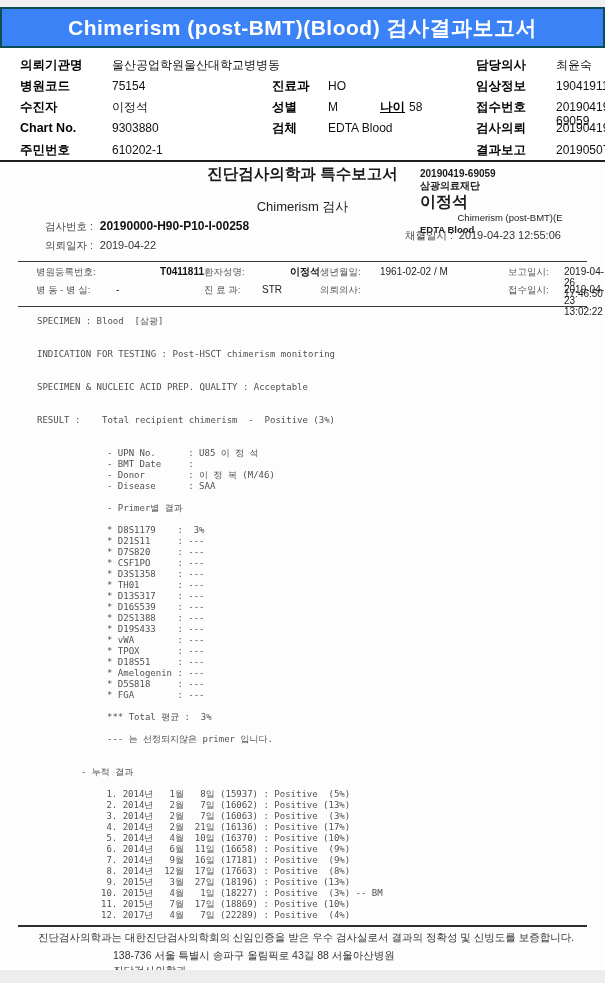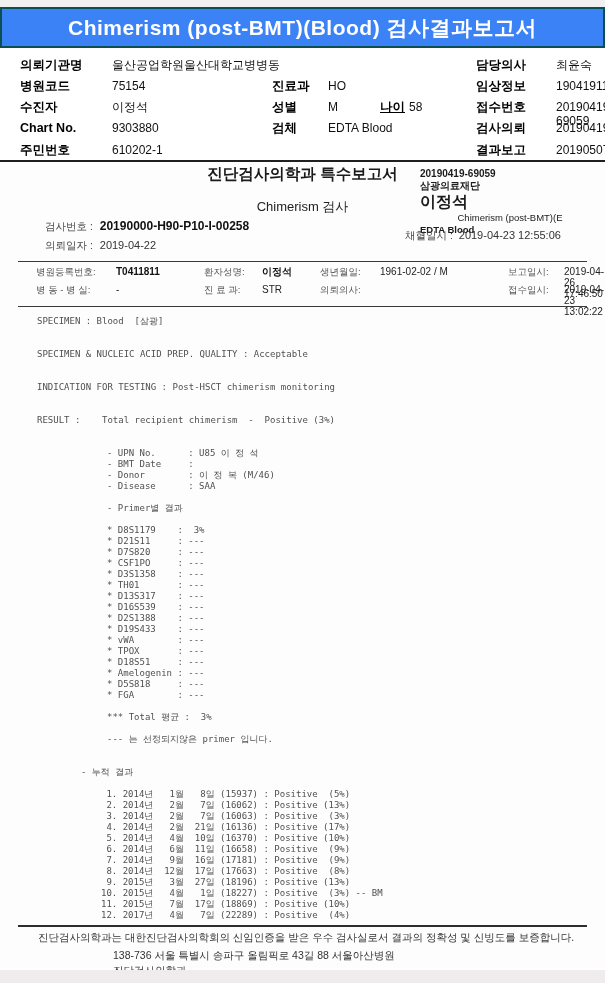--- a/index.html
+++ b/index.html
@@ -52,21 +52,21 @@
   .collect-row { position:absolute; left:405px; top:67px; font-size:10.5px; color:#444; }
   .collect-row .norm-val { font-size:11px; color:#333; margin-left:3px; }
 
   .hr1 { border:none; border-top:1.5px solid #3a3a3a; margin:8px 18px 0 18px; }
   .hr2 { border:none; border-top:2px solid #2e2e2e; margin:0 18px; }
 
   .info-table { padding:3px 0 2px 36px; }
   .info-row { display:grid; grid-template-columns:80px 88px 58px 58px 60px 128px 56px 1fr; align-items:baseline; height:19px; }
   .info-label { font-size:9.5px; color:#555; }
   .info-value { font-size:10px; color:#222; }
-  .info-value.b { font-weight:bold; color:#111; }
+  .info-value.b { font-weight:bold; color:#111;text-align:right; }
 
   .mono-body { padding:9px 0 0 37px; font-family:"DejaVu Sans Mono", monospace; font-size:9px; color:#4f4f4f; }
   .mono-line, .mono-body div { white-space:pre; line-height:11px; }
   .m-gap { margin-top:22px; }
   .blk-transplant { margin-top:22px; margin-left:70px; }
   .blk-primer-header { margin-top:11px; margin-left:70px; }
   .blk-primers { margin-top:11px; margin-left:70px; }
   .blk-total { margin-top:11px; margin-left:70px; }
   .blk-note { margin-top:11px; margin-left:70px; }
   .blk-cum-header { margin-top:22px; margin-left:44px; }
@@ -177,22 +177,22 @@
         <span class="info-value"></span>
         <span class="info-label">접수일시:</span>
         <span class="info-value">2019-04-23 13:02:22</span>
       </div>
     </div>
 
     <hr class="hr1" style="margin-top:1px;">
 
     <div class="mono-body">
       <div>SPECIMEN : Blood  [삼광]</div>
+      <div class="m-gap">INDICATION FOR TESTING : Post-HSCT chimerism monitoring</div>
       <div class="m-gap">SPECIMEN &amp; NUCLEIC ACID PREP. QUALITY : Acceptable</div>
-      <div class="m-gap">INDICATION FOR TESTING : Post-HSCT chimerism monitoring</div>
       <div class="m-gap">RESULT :    Total recipient chimerism  -  Positive (3%)</div>
 
       <div class="blk-transplant"><div class="mono-line">- UPN No.      : U85 이 정 석</div><div class="mono-line">- BMT Date     :</div><div class="mono-line">- Donor        : 이 정 복 (M/46)</div><div class="mono-line">- Disease      : SAA</div></div>
       <div class="blk-primer-header">- Primer별 결과</div>
       <div class="blk-primers"><div class="mono-line">* D8S1179    :  3%</div><div class="mono-line">* D21S11     : ---</div><div class="mono-line">* D7S820     : ---</div><div class="mono-line">* CSF1PO     : ---</div><div class="mono-line">* D3S1358    : ---</div><div class="mono-line">* TH01       : ---</div><div class="mono-line">* D13S317    : ---</div><div class="mono-line">* D16S539    : ---</div><div class="mono-line">* D2S1388    : ---</div><div class="mono-line">* D19S433    : ---</div><div class="mono-line">* vWA        : ---</div><div class="mono-line">* TPOX       : ---</div><div class="mono-line">* D18S51     : ---</div><div class="mono-line">* Amelogenin : ---</div><div class="mono-line">* D5S818     : ---</div><div class="mono-line">* FGA        : ---</div></div>
       <div class="blk-total">*** Total 평균 :  3%</div>
       <div class="blk-note">--- 는 선정되지않은 primer 입니다.</div>
       <div class="blk-cum-header">- 누적 결과</div>
       <div class="blk-cum"><div class="mono-line"> 1. 2014년   1월   8일 (15937) : Positive  (5%)</div><div class="mono-line"> 2. 2014년   2월   7일 (16062) : Positive (13%)</div><div class="mono-line"> 3. 2014년   2월   7일 (16063) : Positive  (3%)</div><div class="mono-line"> 4. 2014년   2월  21일 (16136) : Positive (17%)</div><div class="mono-line"> 5. 2014년   4월  10일 (16370) : Positive (10%)</div><div class="mono-line"> 6. 2014년   6월  11일 (16658) : Positive  (9%)</div><div class="mono-line"> 7. 2014년   9월  16일 (17181) : Positive  (9%)</div><div class="mono-line"> 8. 2014년  12월  17일 (17663) : Positive  (8%)</div><div class="mono-line"> 9. 2015년   3월  27일 (18196) : Positive (13%)</div><div class="mono-line">10. 2015년   4월   1일 (18227) : Positive  (3%) -- BM</div><div class="mono-line">11. 2015년   7월  17일 (18869) : Positive (10%)</div><div class="mono-line">12. 2017년   4월   7일 (22289) : Positive  (4%)</div></div>
     </div>

